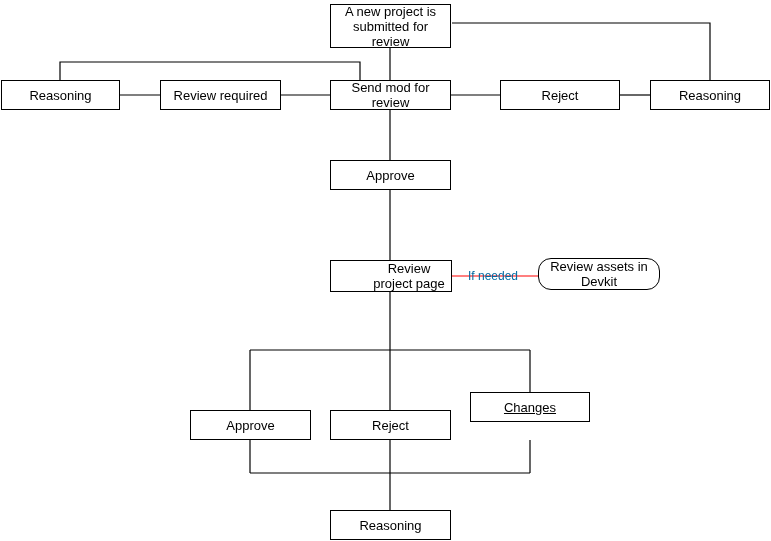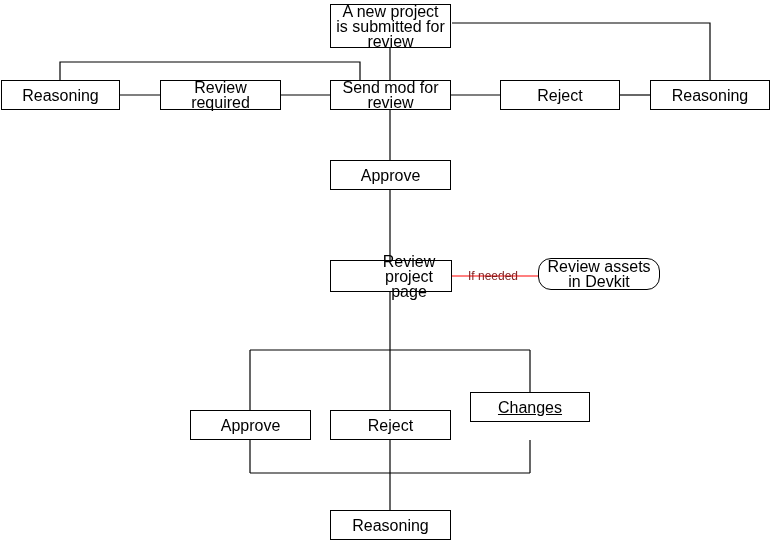--- a/index.html
+++ b/index.html
@@ -12,27 +12,27 @@
   }
   .connectors{position:absolute;left:0;top:0;}
   .connectors path{fill:none;stroke-width:1.2;}
   .node{
     position:absolute;
     box-sizing:border-box;
     background:#ffffff;
     border:1px solid #000000;
     display:flex;align-items:center;justify-content:center;
     text-align:center;
-    font-size:16px;line-height:15px;color:#000000;
+    font-size:13px;line-height:15px;color:#000000;
     padding:0 4px;
   }
   .edge-label{
     position:absolute;
     transform:translate(-50%,-50%);
-    font-size:12px;color:#7f1d1d;
+    font-size:12px;color:#0369a1;
     white-space:nowrap;
   }
 </style>
 </head>
 <body>
 
 <div class="canvas">
 
   <svg class="connectors" width="771" height="541" viewBox="0 0 771 541">
     <defs>

